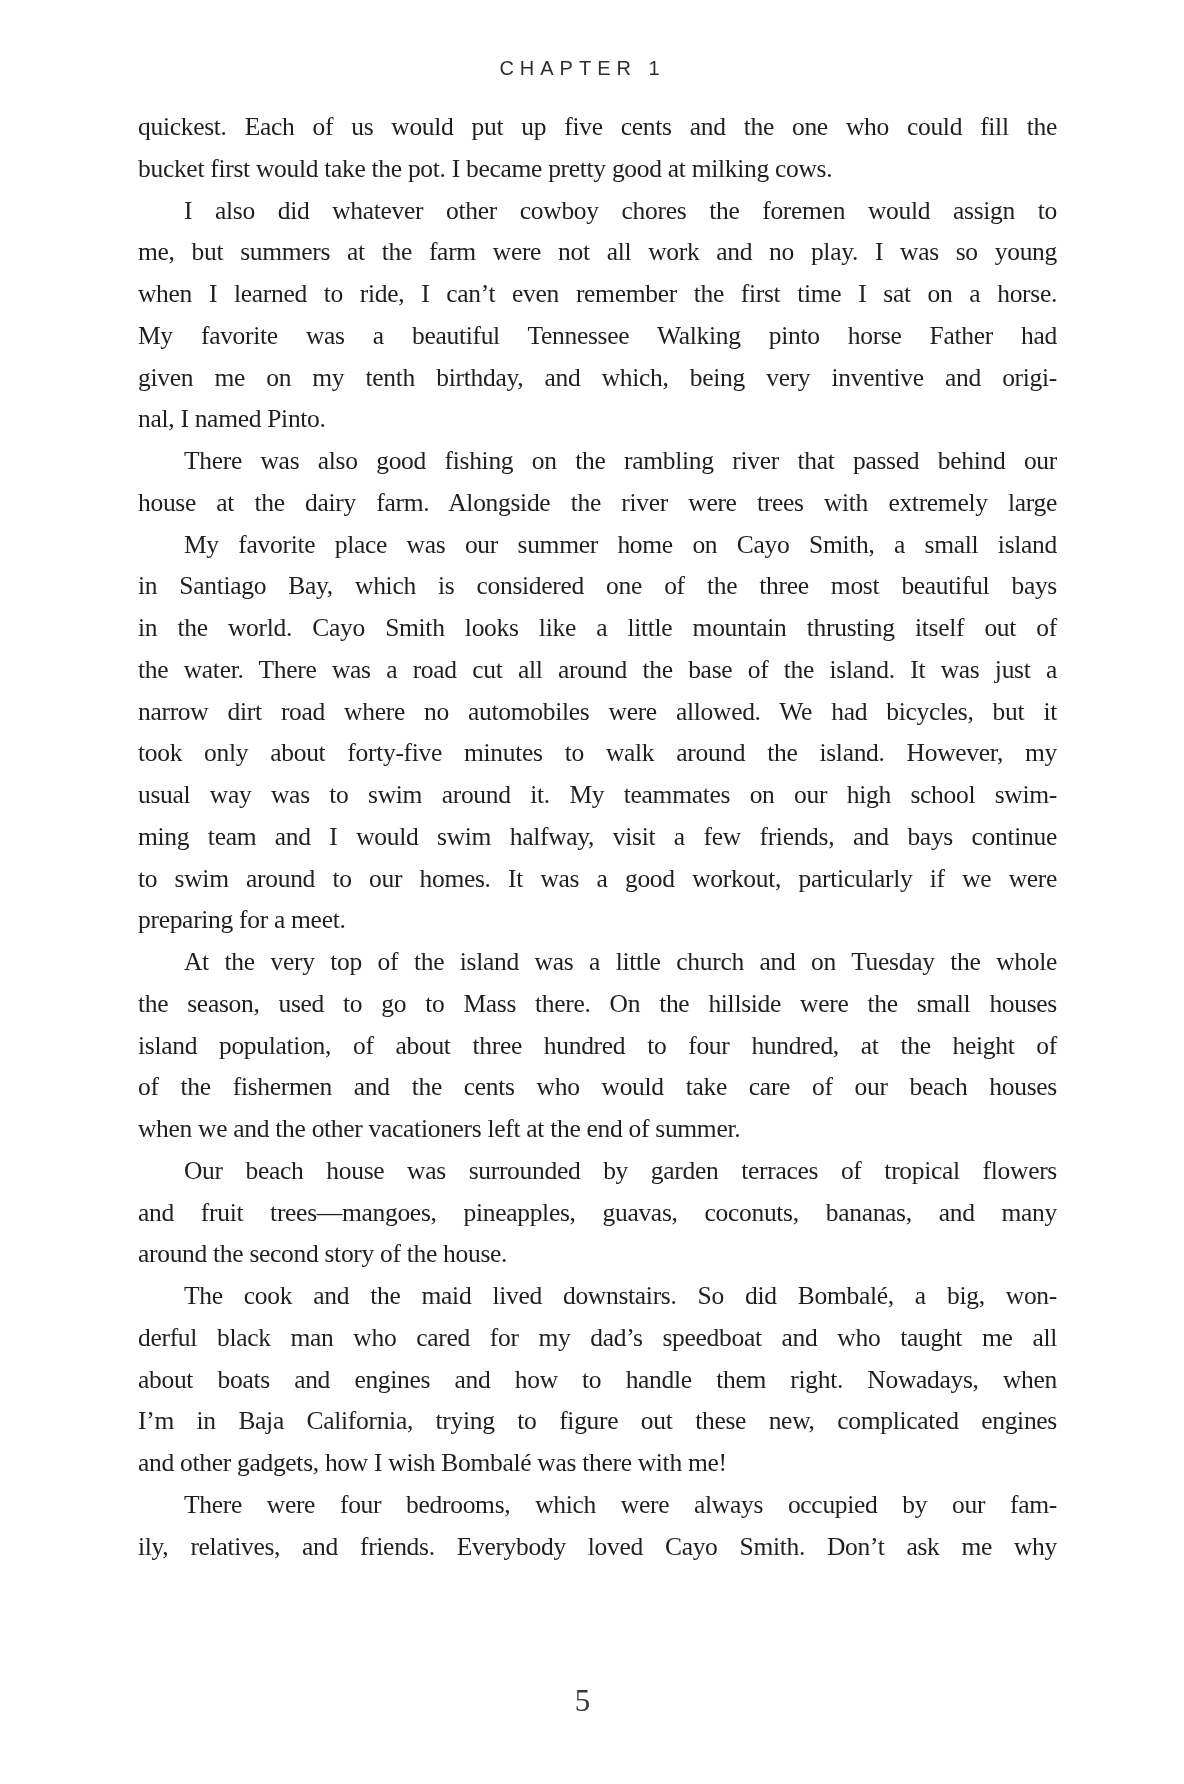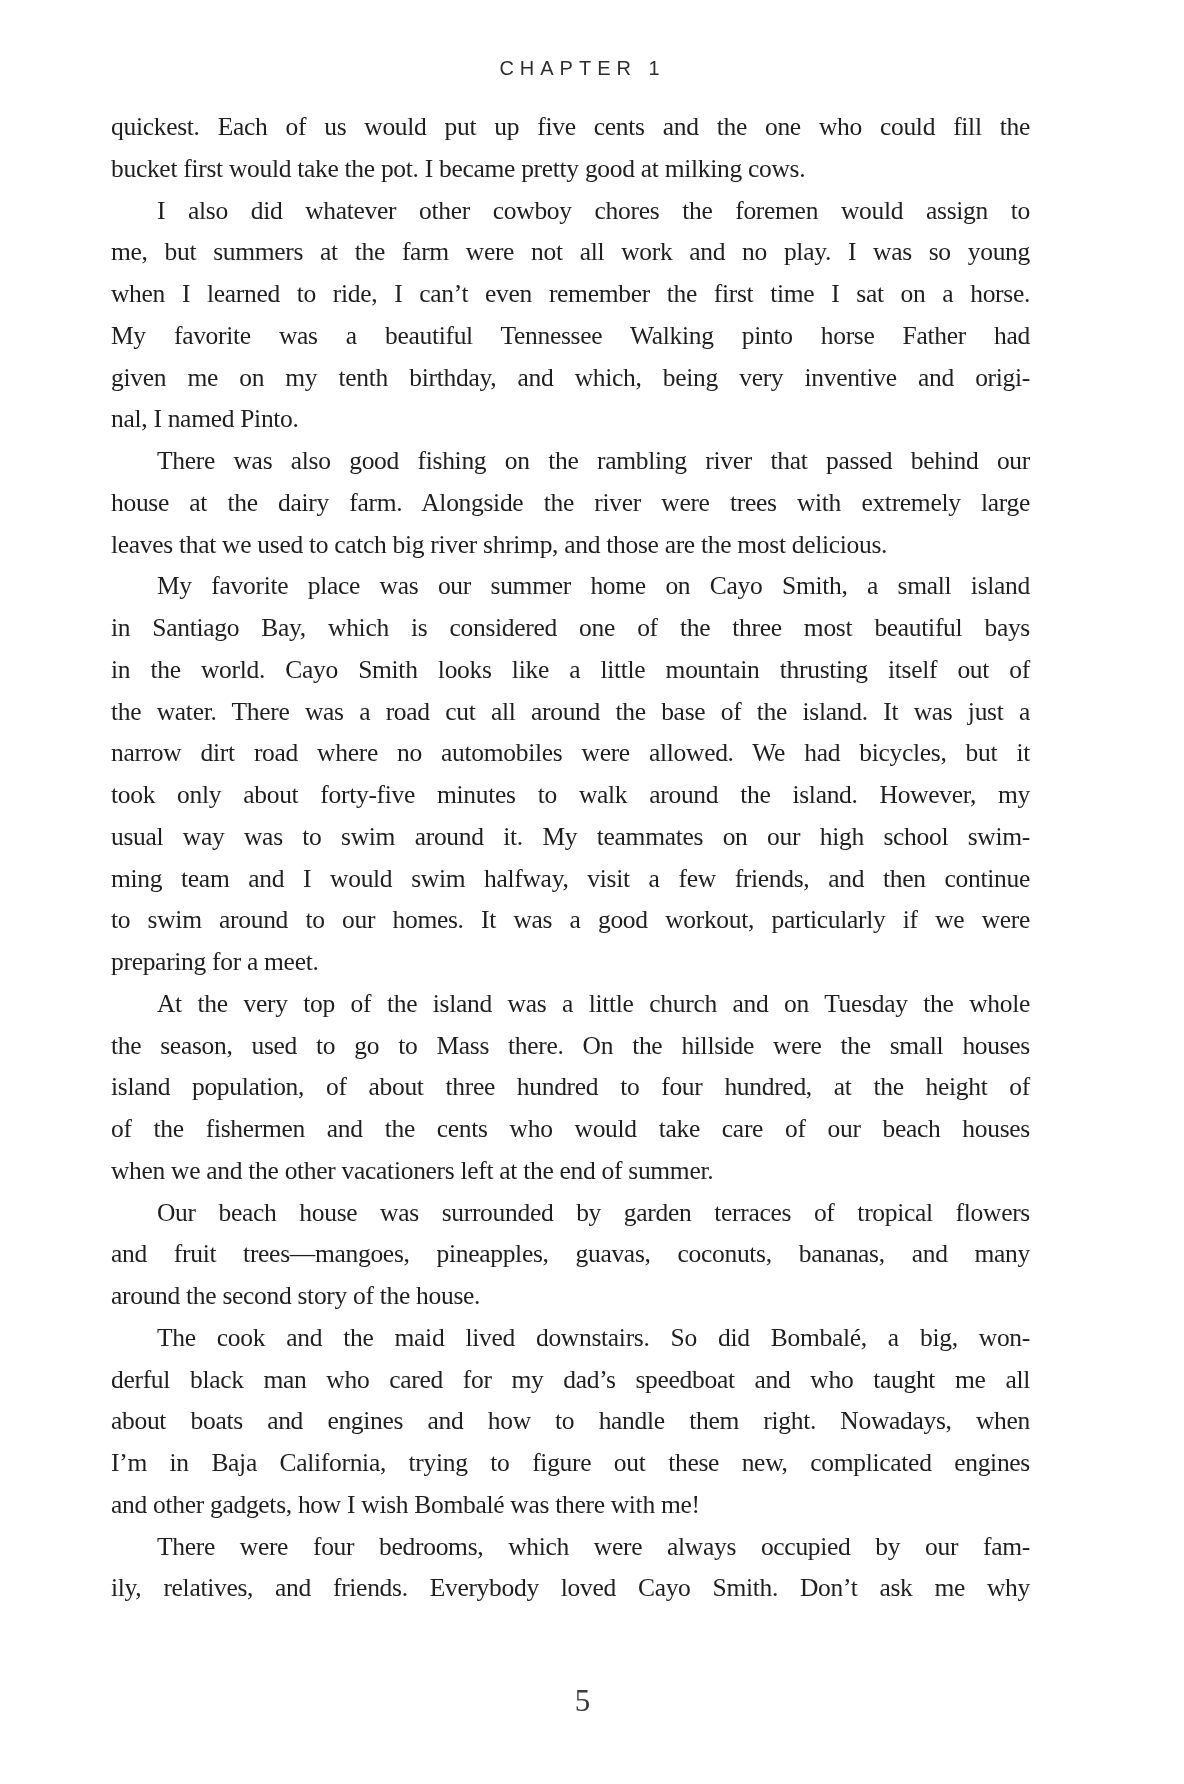--- a/index.html
+++ b/index.html
@@ -24,21 +24,21 @@
     font-family: "Liberation Sans", "DejaVu Sans", sans-serif;
     font-size: 20px;
     font-weight: 400;
     letter-spacing: 6px;
     color: #2e2e2e;
     white-space: nowrap;
   }
   .body-text {
     position: absolute;
     top: 106px;
-    left: 111px;
+    left: 138px;
     width: 919px;
     font-size: 25.5px;
     line-height: 41.75px;
     letter-spacing: -0.3px;
     color: #1f1f1f;
   }
   .paragraph {
     margin: 0;
   }
   .line {
@@ -77,31 +77,30 @@
         <div class="line indent">I also did whatever other cowboy chores the foremen would assign to</div>
         <div class="line">me, but summers at the farm were not all work and no play. I was so young</div>
         <div class="line">when I learned to ride, I can’t even remember the first time I sat on a horse.</div>
         <div class="line">My favorite was a beautiful Tennessee Walking pinto horse Father had</div>
         <div class="line">given me on my tenth birthday, and which, being very inventive and origi-</div>
         <div class="line para-end">nal, I named Pinto.</div>
       </div>
       <div class="paragraph">
         <div class="line indent">There was also good fishing on the rambling river that passed behind our</div>
         <div class="line">house at the dairy farm. Alongside the river were trees with extremely large</div>
-        <div class="line para-end">leaves that we used to catch big river shrimp, and those are the most delicious.</div>
       </div>
       <div class="paragraph">
         <div class="line indent">My favorite place was our summer home on Cayo Smith, a small island</div>
         <div class="line">in Santiago Bay, which is considered one of the three most beautiful bays</div>
         <div class="line">in the world. Cayo Smith looks like a little mountain thrusting itself out of</div>
         <div class="line">the water. There was a road cut all around the base of the island. It was just a</div>
         <div class="line">narrow dirt road where no automobiles were allowed. We had bicycles, but it</div>
         <div class="line">took only about forty-five minutes to walk around the island. However, my</div>
         <div class="line">usual way was to swim around it. My teammates on our high school swim-</div>
-        <div class="line">ming team and I would swim halfway, visit a few friends, and then continue</div>
+        <div class="line">ming team and I would swim halfway, visit a few friends, and bays continue</div>
         <div class="line">to swim around to our homes. It was a good workout, particularly if we were</div>
         <div class="line para-end">preparing for a meet.</div>
       </div>
       <div class="paragraph">
         <div class="line indent">At the very top of the island was a little church and on Tuesday the whole</div>
         <div class="line">the season, used to go to Mass there. On the hillside were the small houses</div>
         <div class="line">island population, of about three hundred to four hundred, at the height of</div>
         <div class="line">of the fishermen and the cents who would take care of our beach houses</div>
         <div class="line para-end">when we and the other vacationers left at the end of summer.</div>
       </div>

